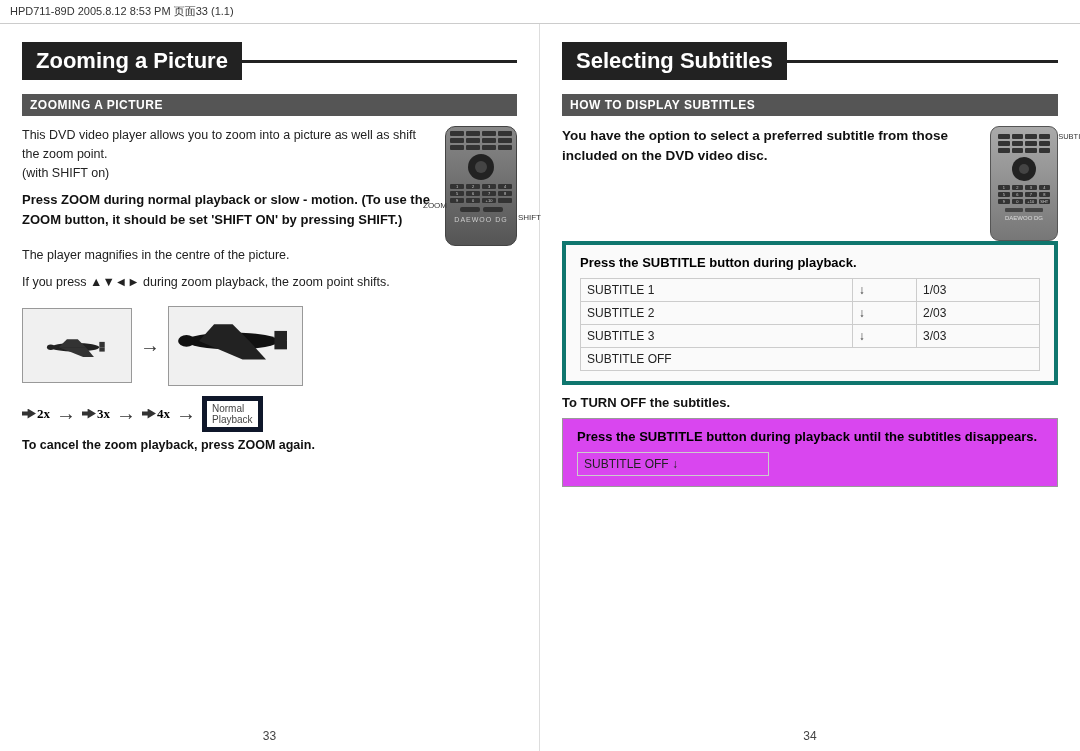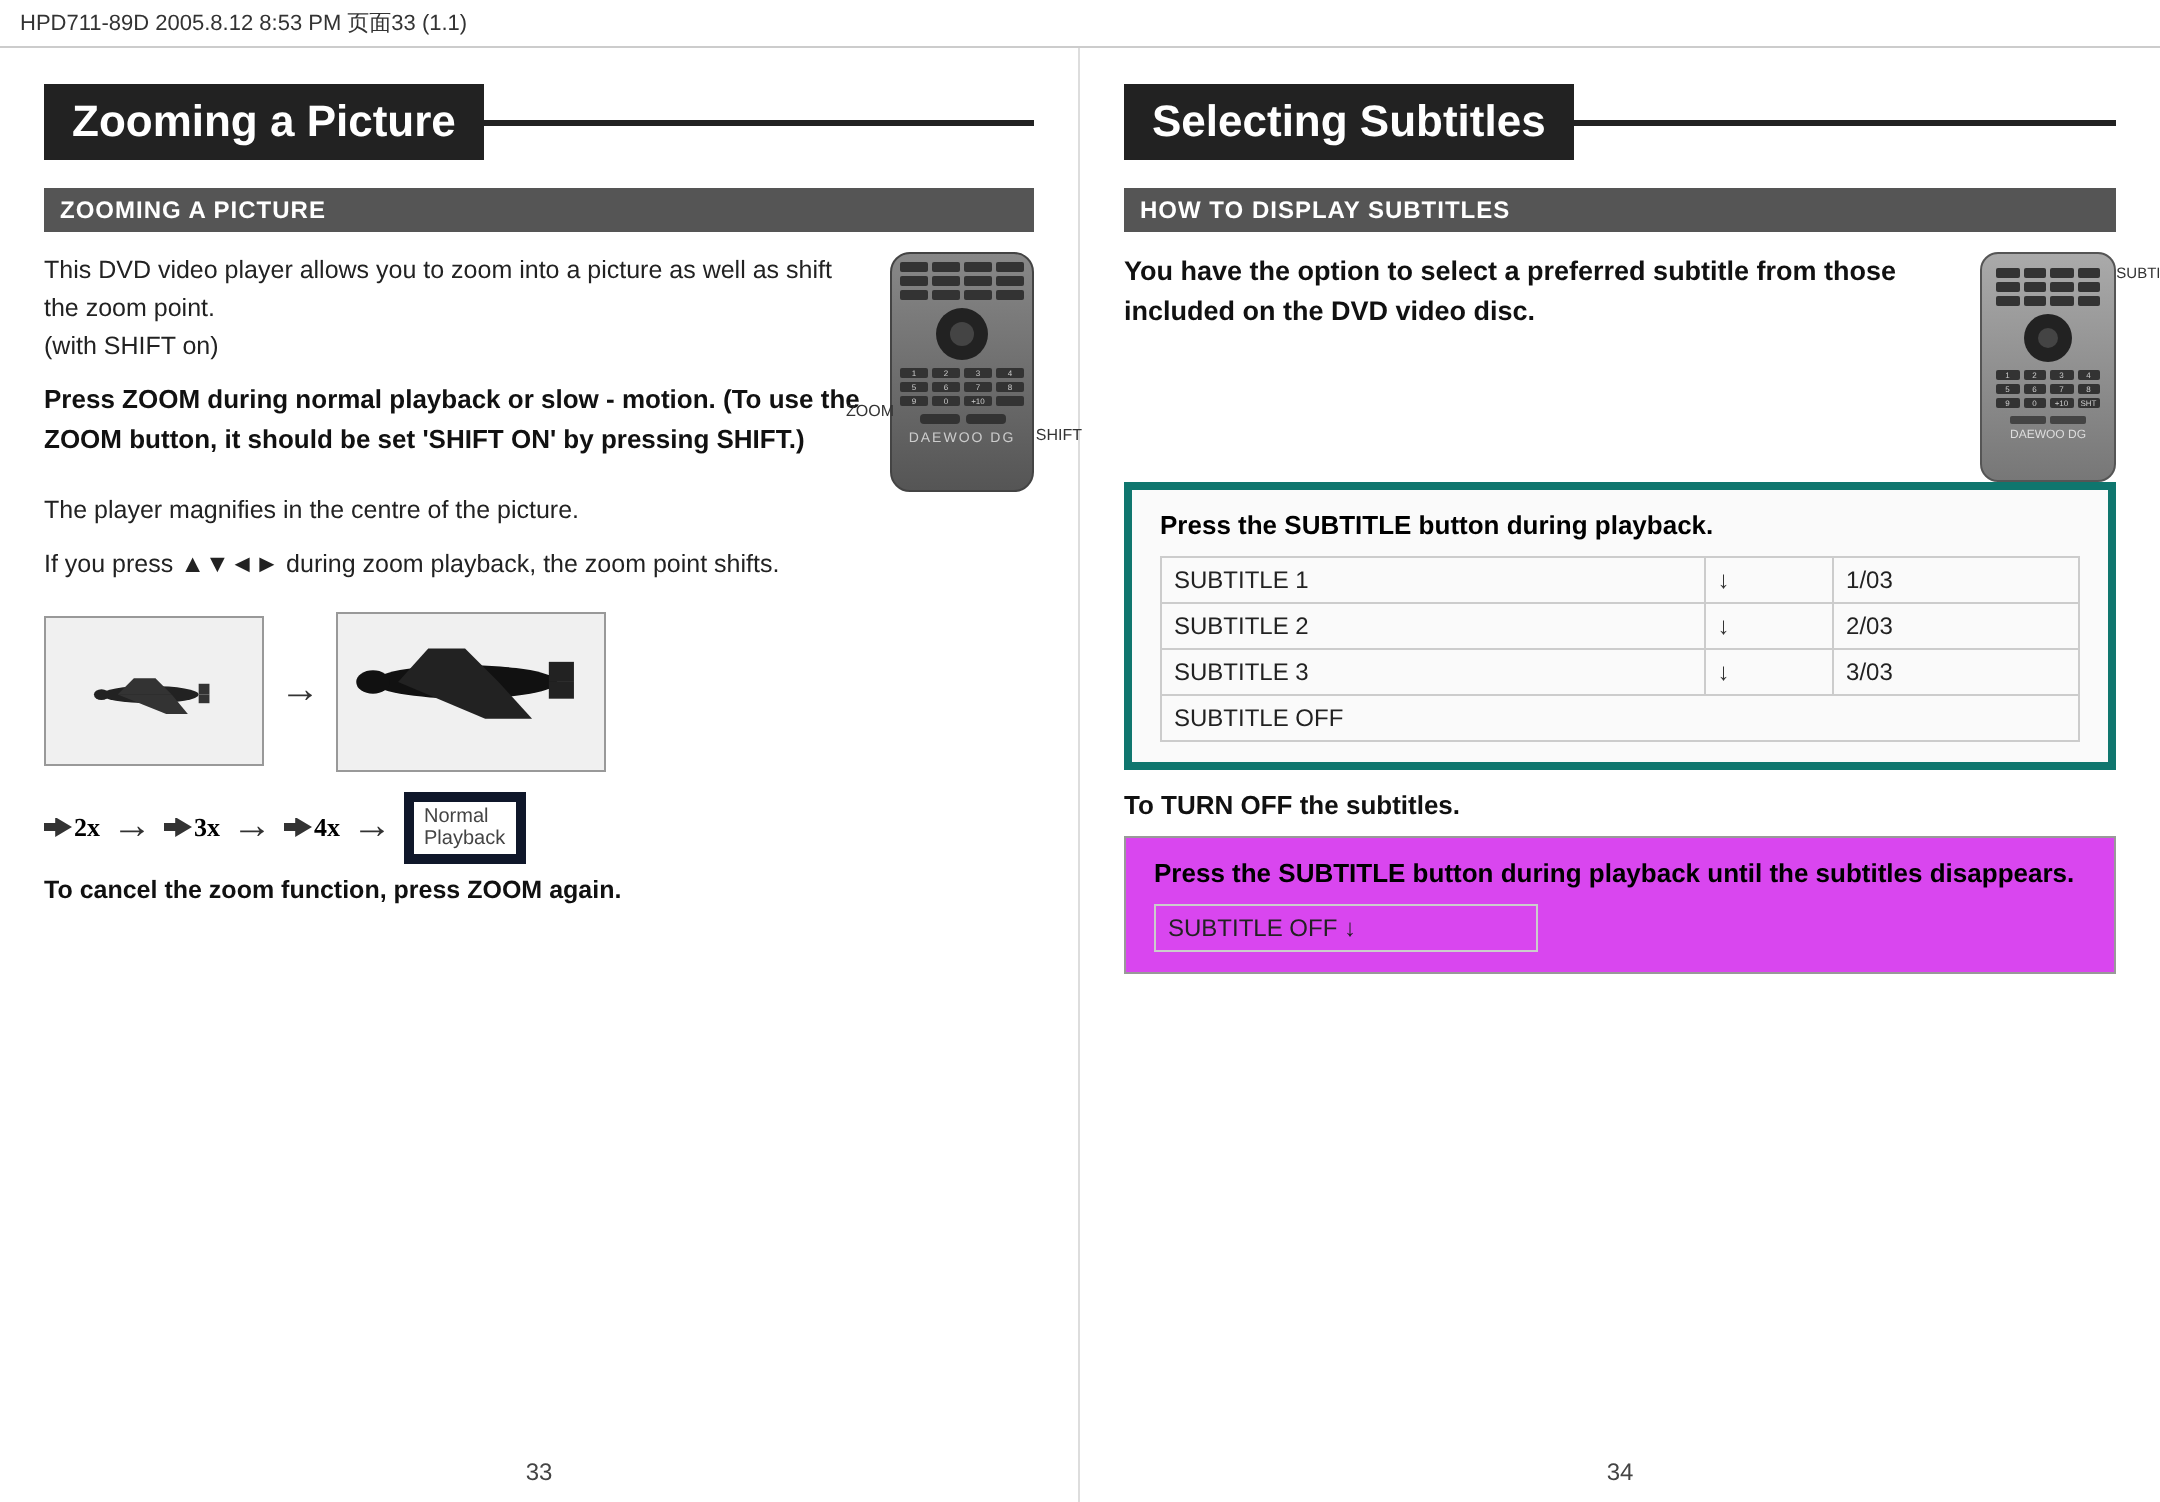--- a/index.html
+++ b/index.html
@@ -375,21 +375,21 @@
       </div>
       <span class="arrow-right">→</span>
       <div class="zoom-step">
         <span style="display:inline-block;width:14px;height:10px;background:#333;clip-path:polygon(0 30%,40% 30%,40% 0%,100% 50%,40% 100%,40% 70%,0 70%);"></span>
         <span>4x</span>
       </div>
       <span class="arrow-right">→</span>
       <div class="normal-box">Normal<br>Playback</div>
     </div>
 
-    <div class="cancel-text">To cancel the zoom function, press ZOOM again.</div>
+    <div class="cancel-text">To cancel the zoom playback, press ZOOM again.</div>
 
     <div class="page-num">33</div>
   </div>
 
   <div class="right-page">
     <div class="section-title-line">
       <div class="title-box">Selecting Subtitles</div>
       <div class="title-line"></div>
     </div>
 

